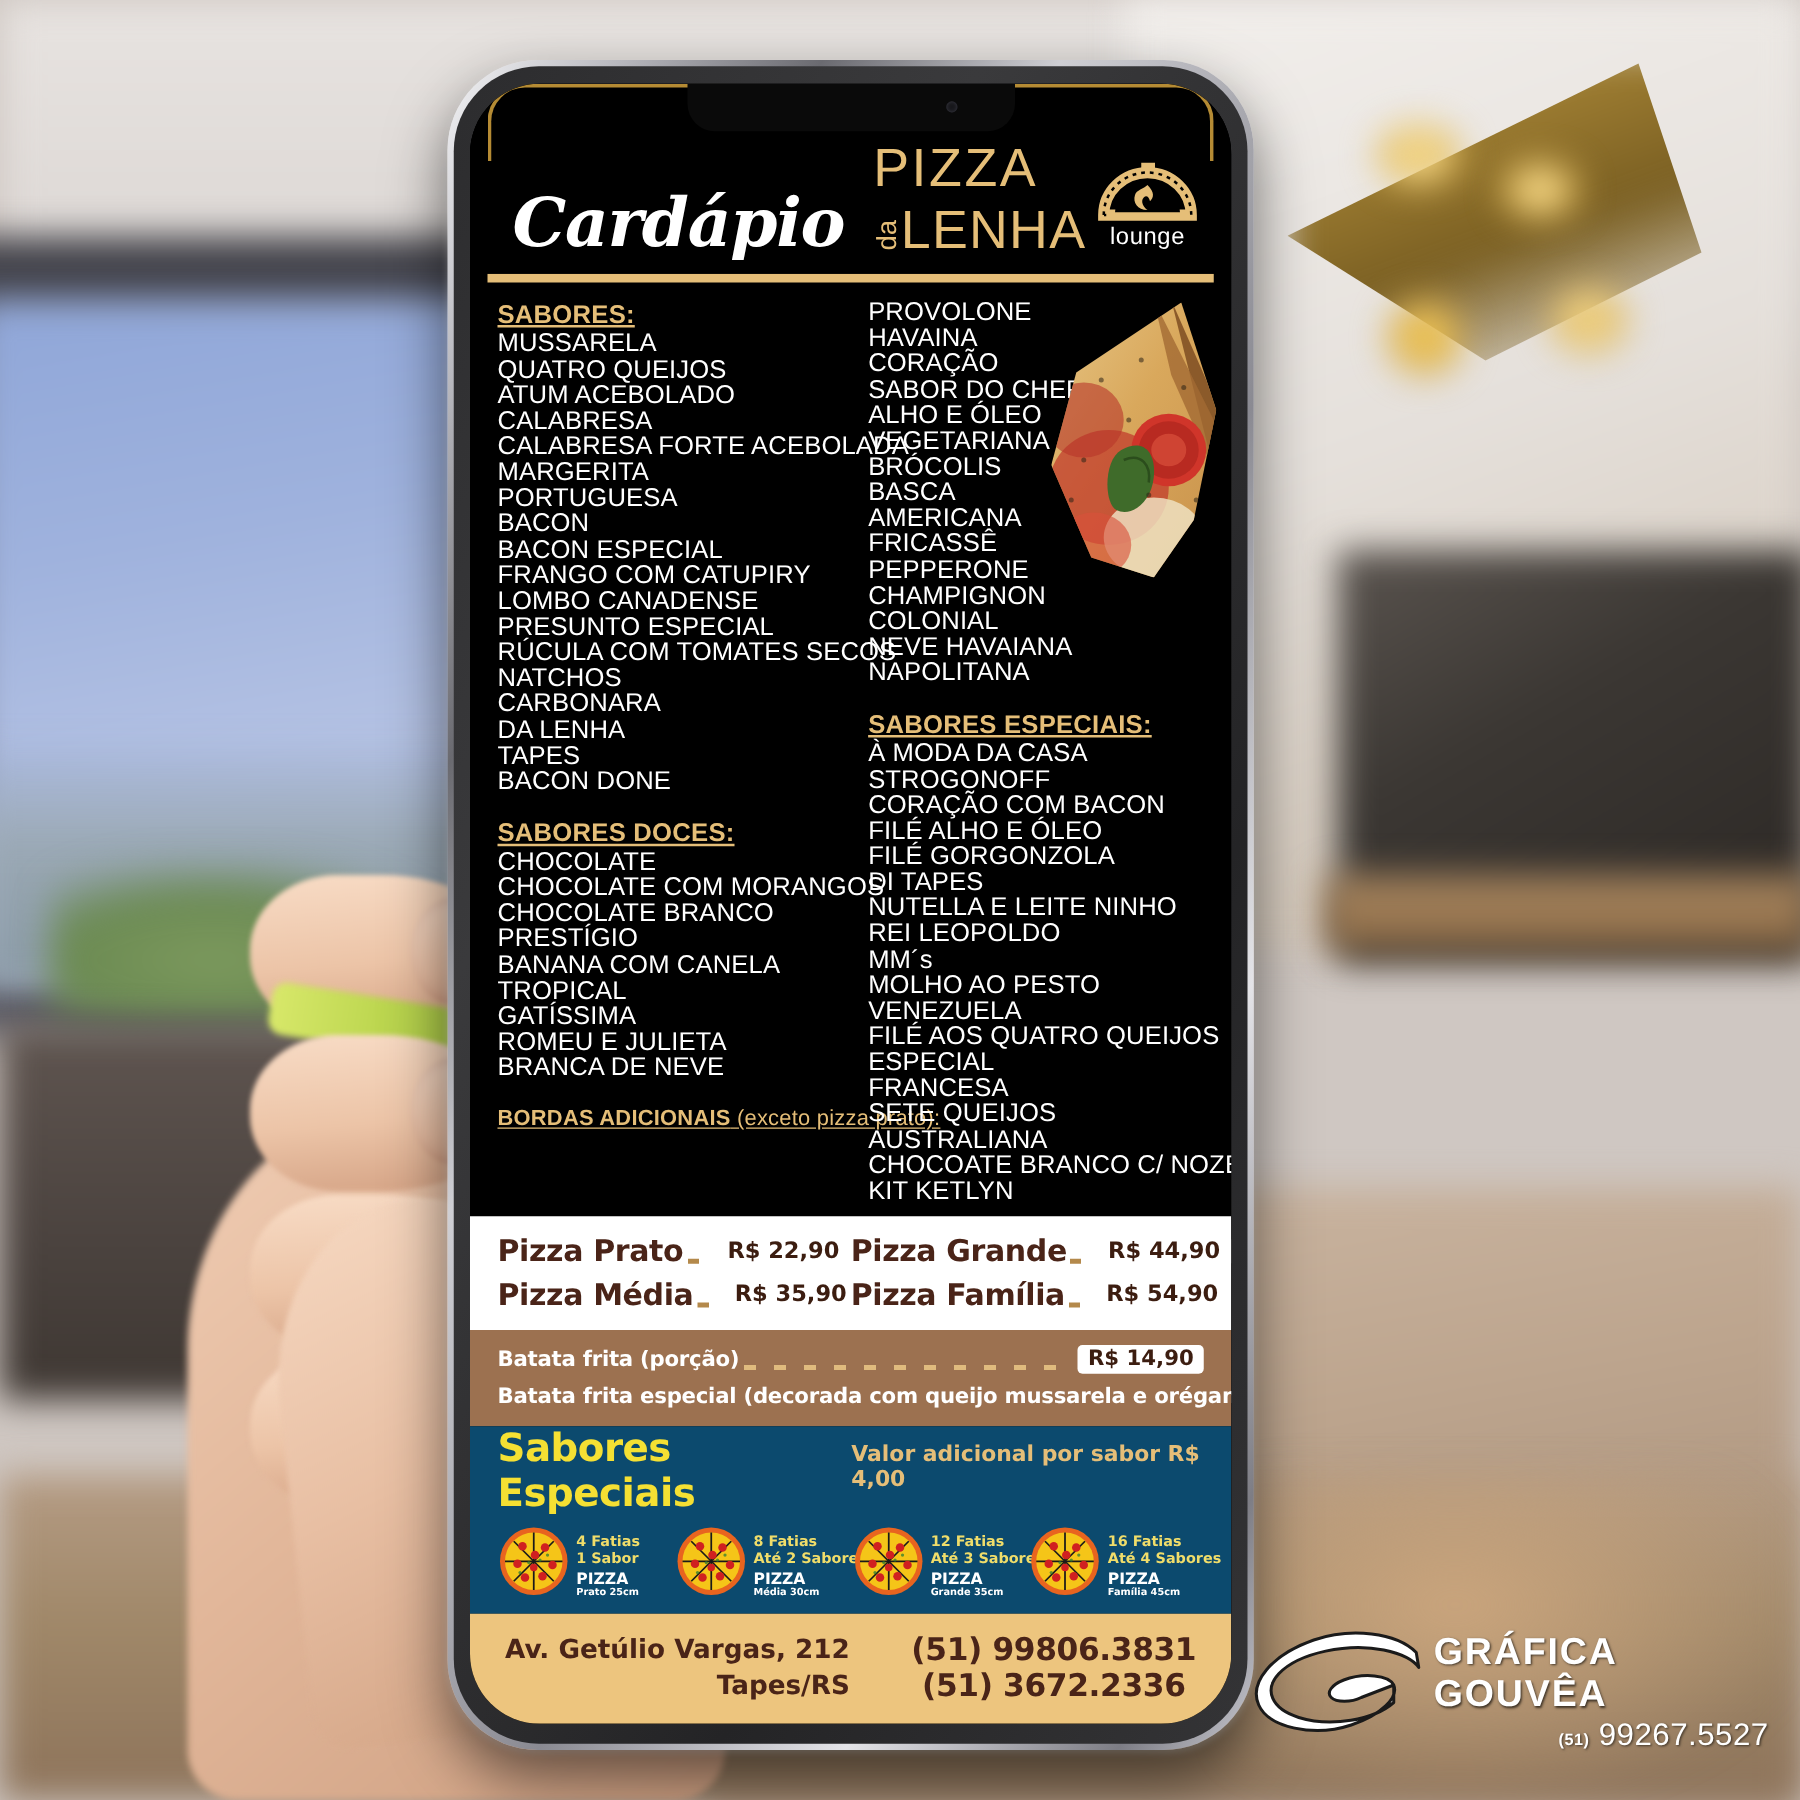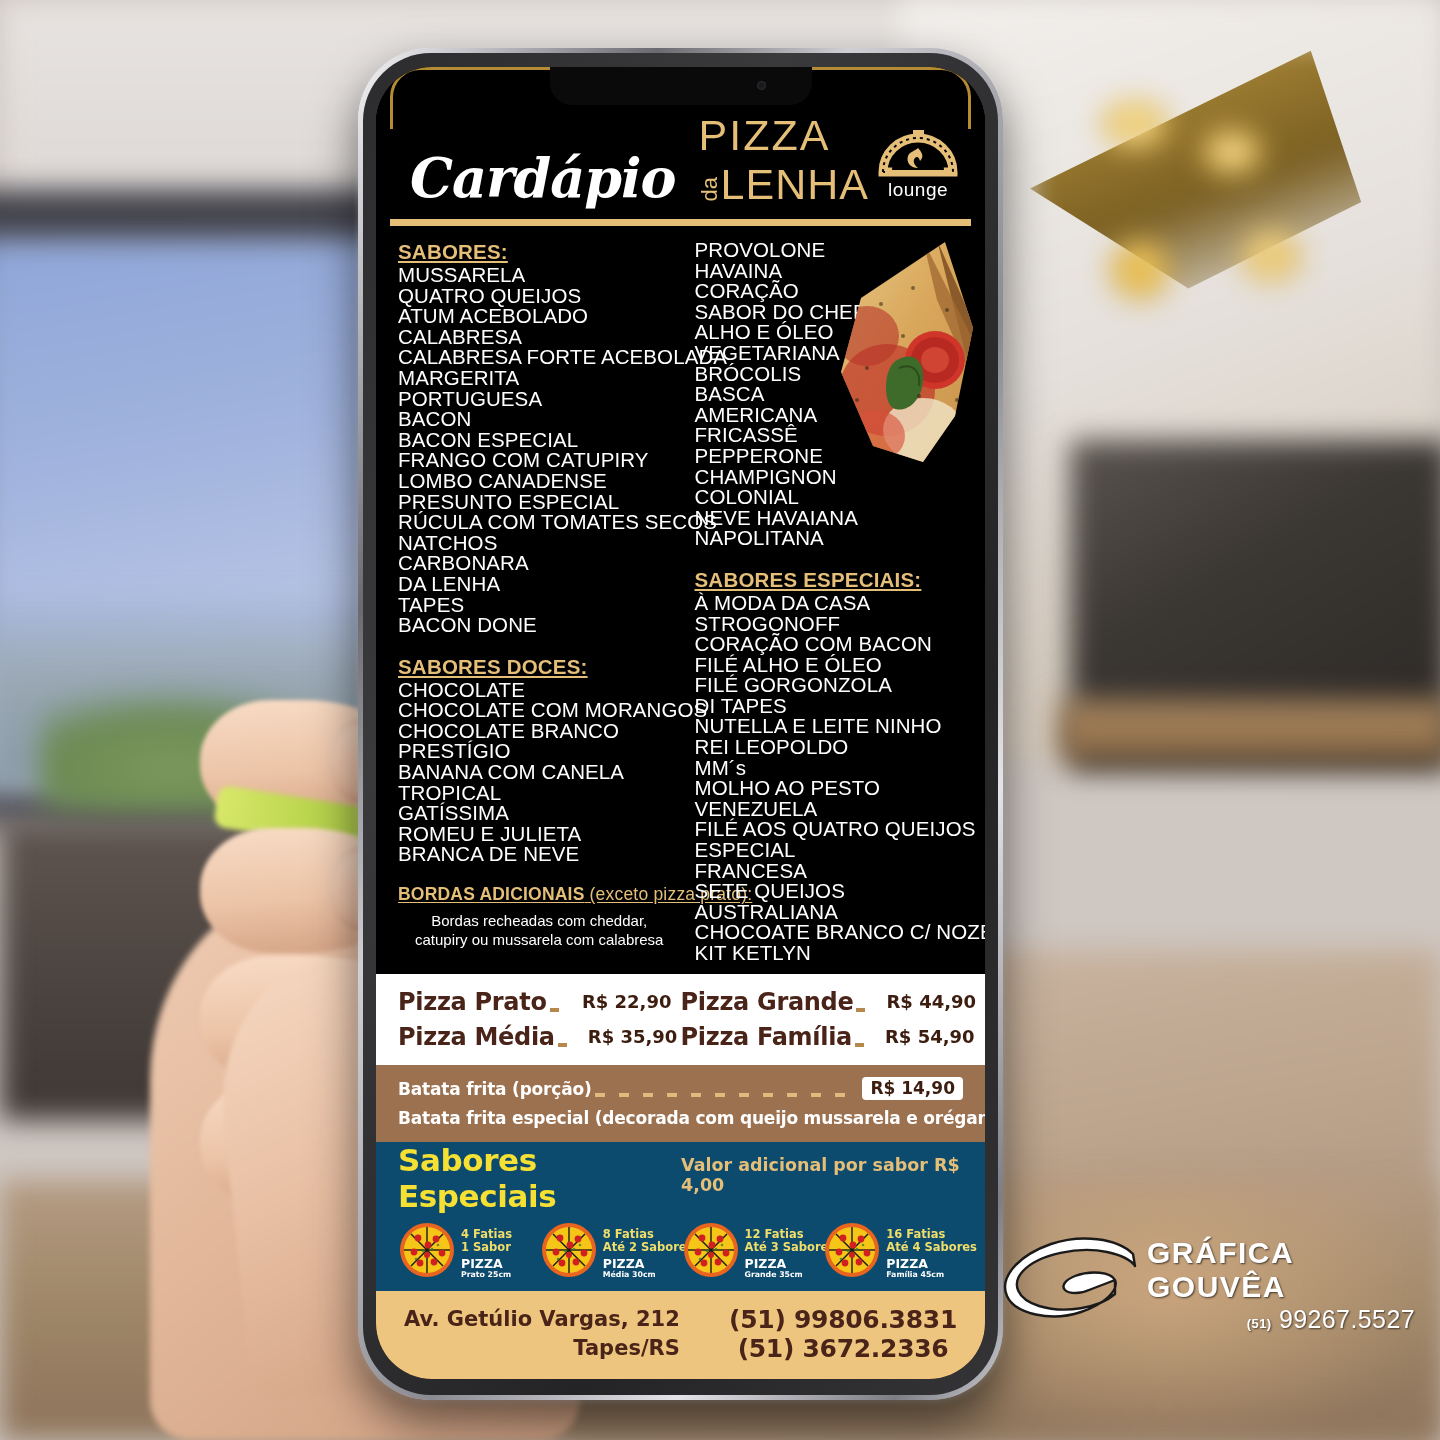--- a/index.html
+++ b/index.html
@@ -227,21 +227,21 @@
     display:flex; align-items:center; justify-content:space-between;
     border-radius:0 0 46px 46px;
   }
   .ft-col { color:#4a2418; font-family:"DejaVu Sans", sans-serif;
     font-weight:700; line-height:29px; }
   .ft-addr { font-size:21px; }
   .ft-addr .l2 { display:block; text-align:right; }
   .ft-phone { font-size:25px; text-align:center; letter-spacing:-.3px; }
 
   
-  #gg { position:absolute; left:995px; top:1226px; width:420px; height:120px;
+  #gg { position:absolute; left:995px; top:1295px; width:420px; height:120px;
     display:flex; align-items:center; gap:2px; }
   #gg-g { flex:none; }
   #gg-txt { padding-top:2px; }
   .gg-1 { color:#fff; font-size:30px; font-weight:700; letter-spacing:1.5px;
     font-family:"Liberation Sans", sans-serif; line-height:34px;
     text-shadow:1px 1px 2px rgba(0,0,0,.65); }
   .gg-2 { color:#fff; font-size:12.5px; font-weight:700; letter-spacing:3.1px;
     font-family:"Liberation Sans", sans-serif; line-height:20px;
     text-shadow:1px 1px 2px rgba(0,0,0,.6); }
   .gg-3 { color:#fff; font-size:25px; font-weight:400; letter-spacing:.4px;
@@ -362,24 +362,20 @@
                 <li>BANANA COM CANELA</li>
                 <li>TROPICAL</li>
                 <li>GATÍSSIMA</li>
                 <li>ROMEU E JULIETA</li>
                 <li>BRANCA DE NEVE</li>
               </ul>
 
           <div class="gap"></div>
 
           <div class="sec-title small"><span>BORDAS ADICIONAIS</span><span class="lite"> (exceto pizza prato):</span></div>
-          <div class="note">
-            <span>Bordas recheadas com cheddar,</span><br>
-            <span>catupiry ou mussarela com calabresa</span>
-          </div>
         </div>
 
         <div class="col col-r">
           <ul class="flist" id="list-right">
                 <li>PROVOLONE</li>
                 <li>HAVAINA</li>
                 <li>CORAÇÃO</li>
                 <li>SABOR DO CHEFF</li>
                 <li>ALHO E ÓLEO</li>
                 <li>VEGETARIANA</li>

